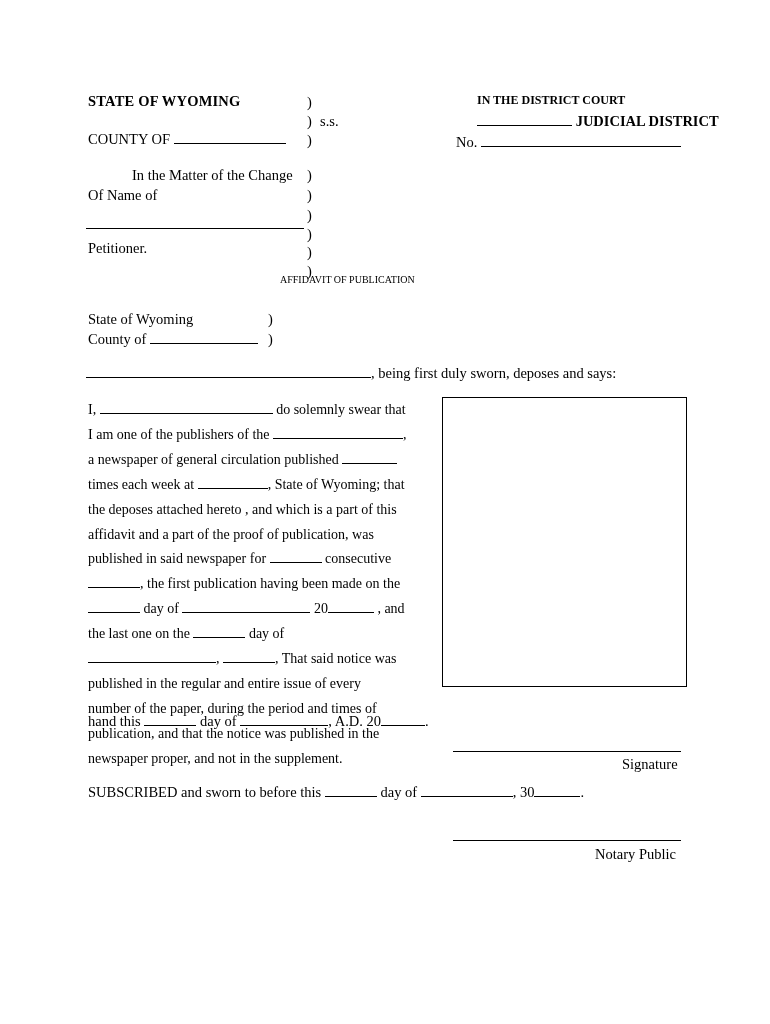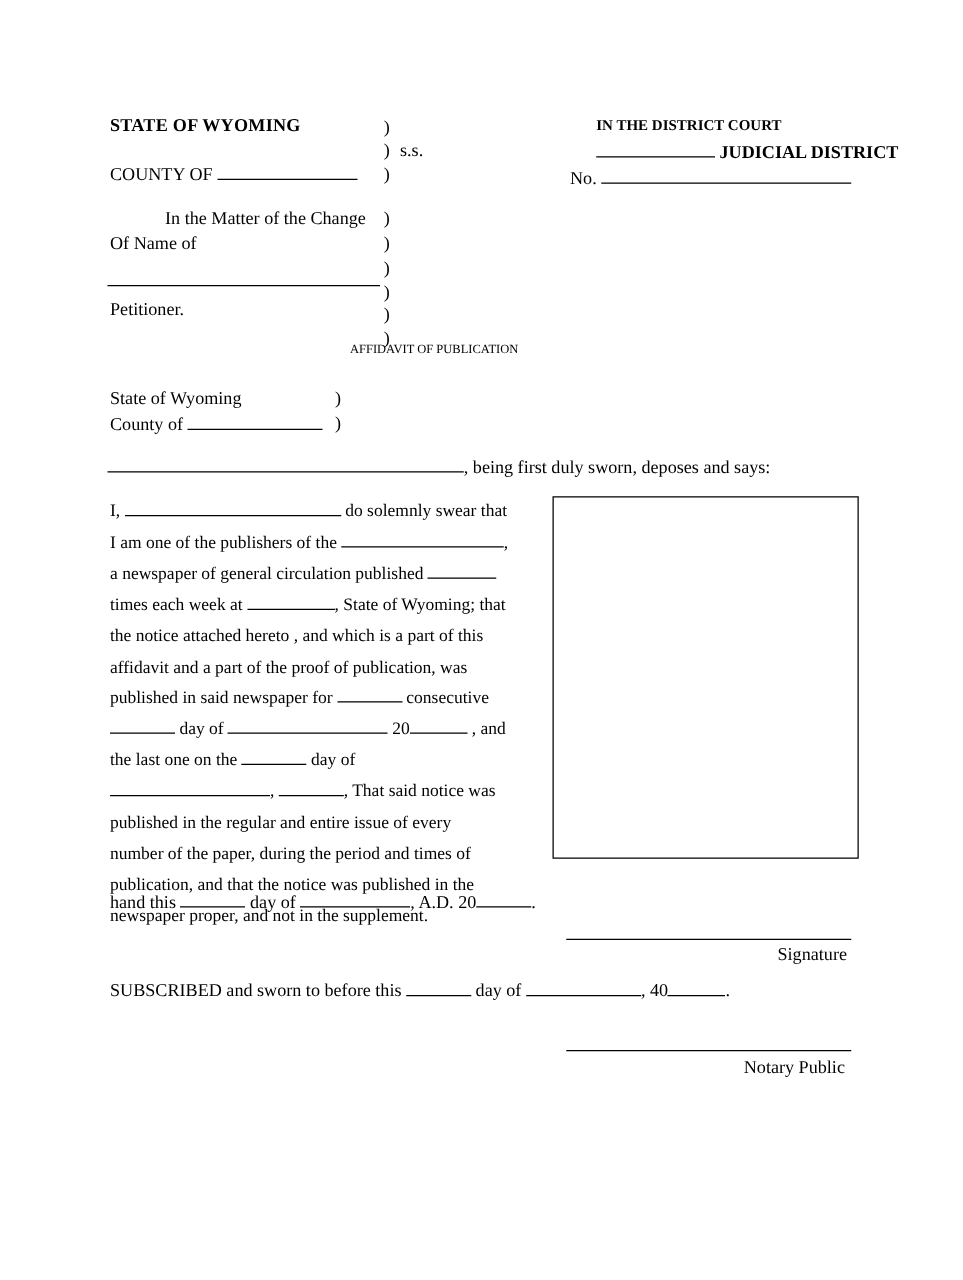--- a/index.html
+++ b/index.html
@@ -174,26 +174,29 @@
       <span class="ul" style="width:130px;"></span><span>,</span>
     </div>
     <div class="line">
       <span>a  newspaper  of  general  circulation  published</span>
       <span class="ul" style="width:55px;"></span>
     </div>
     <div class="line">
       <span>times  each  week  at</span>
       <span class="ul" style="width:70px;"></span><span>,  State  of  Wyoming;  that</span>
     </div>
-    <div class="line">the  notice  attached  hereto ,  and  which  is  a  part  of  this</div>
+    <div class="line">the  deposes  attached  hereto ,  and  which  is  a  part  of  this</div>
     <div class="line">affidavit  and  a  part  of  the  proof  of  publication,  was</div>
     <div class="line">
       <span>published  in  said  newspaper  for</span>
       <span class="ul" style="width:52px;"></span>
       <span>consecutive</span>
+    </div>
+    <div class="line">
+      <span class="ul" style="width:52px;"></span><span>,  the  first  publication  having  been  made  on  the</span>
     </div>
     <div class="line">
       <span class="ul" style="width:52px;"></span>
       <span>day  of</span>
       <span class="ul" style="width:128px;"></span>
       <span>20</span><span class="ul" style="width:46px;"></span>
       <span>,  and</span>
     </div>
     <div class="line">
       <span>the      last      one      on      the</span>
@@ -219,20 +222,20 @@
     <span class="ul" style="width:88px;"></span><span>, A.D. 20</span><span class="ul" style="width:44px;"></span><span>.</span>
   </div>
 
   <div class="abs" id="sig-rule"></div>
   <div class="abs txt" id="sig-label">Signature</div>
 
   <div class="abs txt" id="subscribed">
     <span>SUBSCRIBED and sworn to before this</span>
     <span class="ul" style="width:52px;"></span>
     <span>day of</span>
-    <span class="ul" style="width:92px;"></span><span>, 40</span><span class="ul" style="width:46px;"></span><span>.</span>
+    <span class="ul" style="width:92px;"></span><span>, 30</span><span class="ul" style="width:46px;"></span><span>.</span>
   </div>
 
 
   <div class="abs" id="notary-rule"></div>
   <div class="abs txt" id="notary-label">Notary Public</div>
 
 </div>
 
 </body></html>

